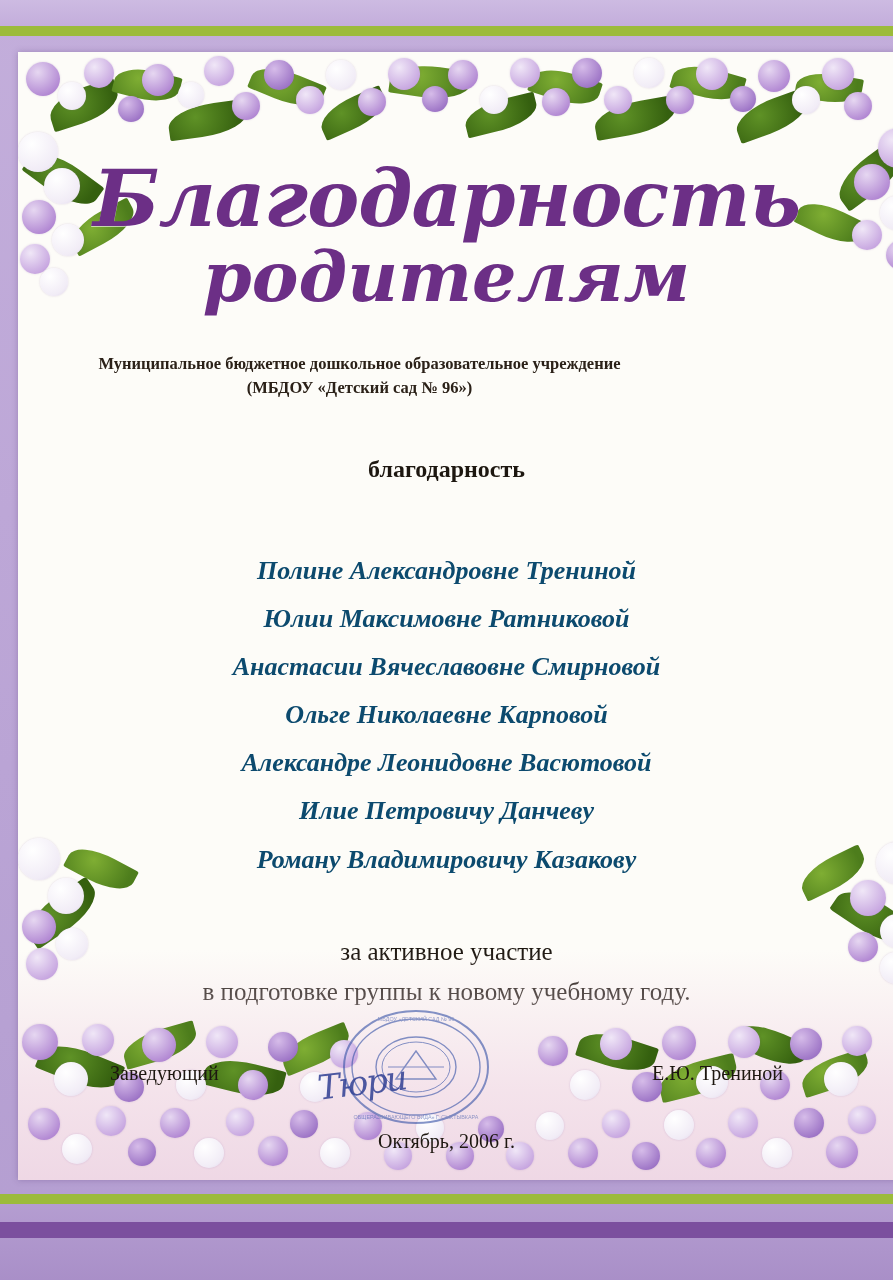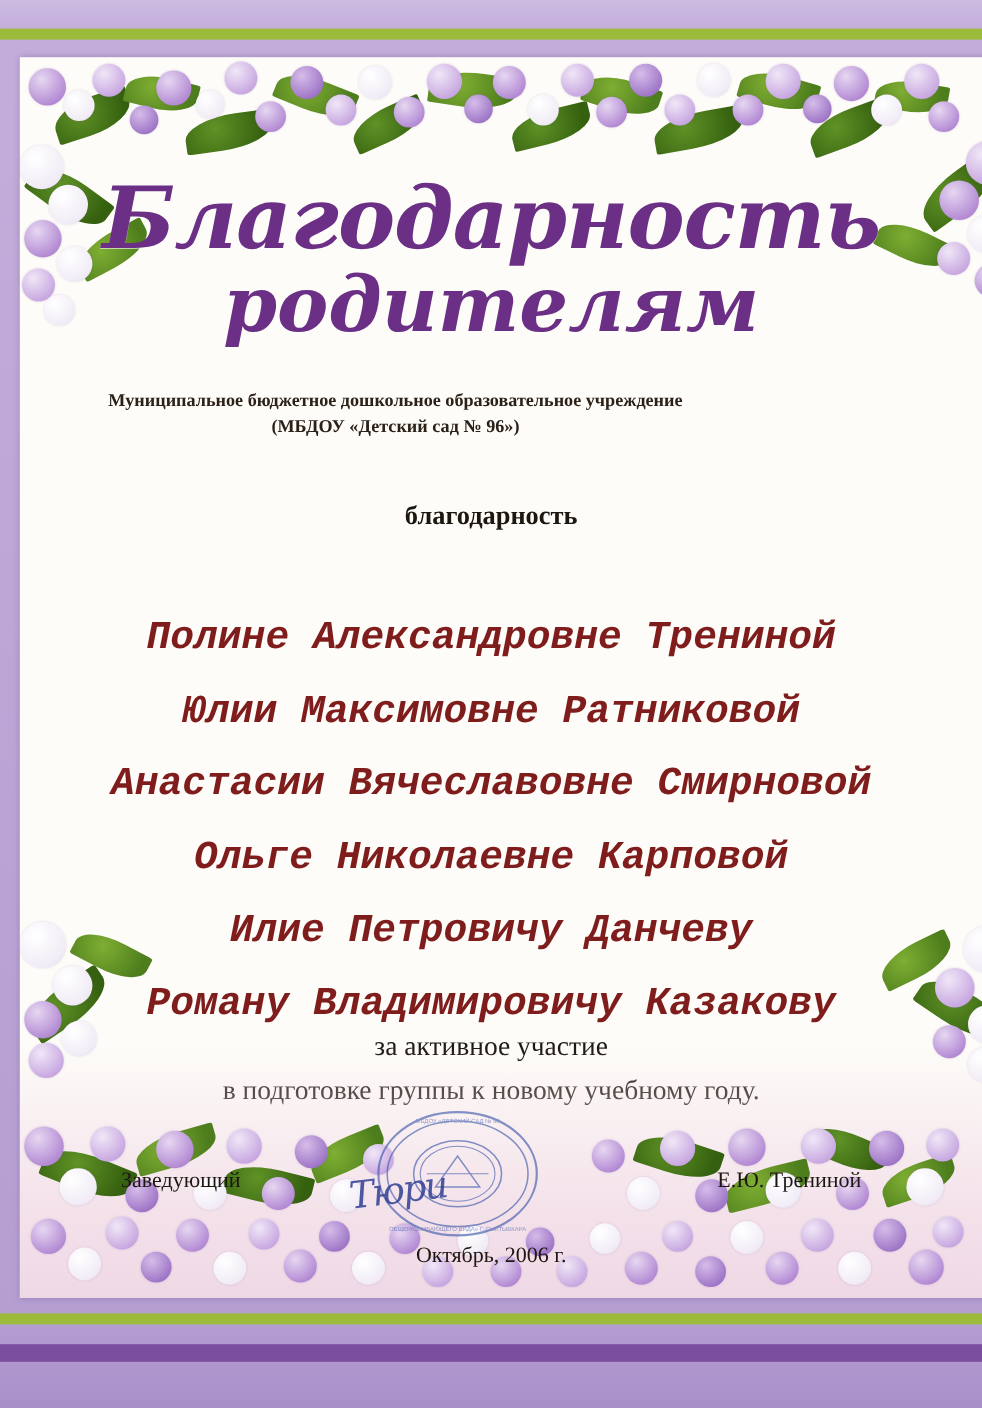--- a/index.html
+++ b/index.html
@@ -138,25 +138,25 @@
 
   .names {
     position: absolute;
     left: 0;
     top: 495px;
     width: 857px;
     text-align: center;
   }
   .names .name {
     display: block;
-    font-family: Liberation Mono, monospace;
+    font-family: Liberation Serif, serif;
     font-style: italic;
     font-weight: bold;
-    font-size: 36px;
-    color: #7f1d1d;
+    font-size: 26px;
+    color: #0c4a6e;
     line-height: 1.85;
     white-space: nowrap;
   }
 
   .for-what {
     position: absolute;
     left: 0;
     top: 880px;
     width: 857px;
     text-align: center;
@@ -399,20 +399,21 @@
 
     <div class="expresses">
       <div>благодарность</div>
     </div>
 
     <div class="names">
       <span class="name">Полине Александровне Трениной</span>
       <span class="name">Юлии Максимовне Ратниковой</span>
       <span class="name">Анастасии Вячеславовне Смирновой</span>
       <span class="name">Ольге Николаевне Карповой</span>
+      <span class="name">Александре Леонидовне Васютовой</span>
       <span class="name">Илие Петровичу Данчеву</span>
       <span class="name">Роману Владимировичу Казакову</span>
     </div>
 
     <div class="for-what">
       <span>за активное участие</span>
       <span>в подготовке группы к новому учебному году.</span>
     </div>
 
     <div class="stamp">

